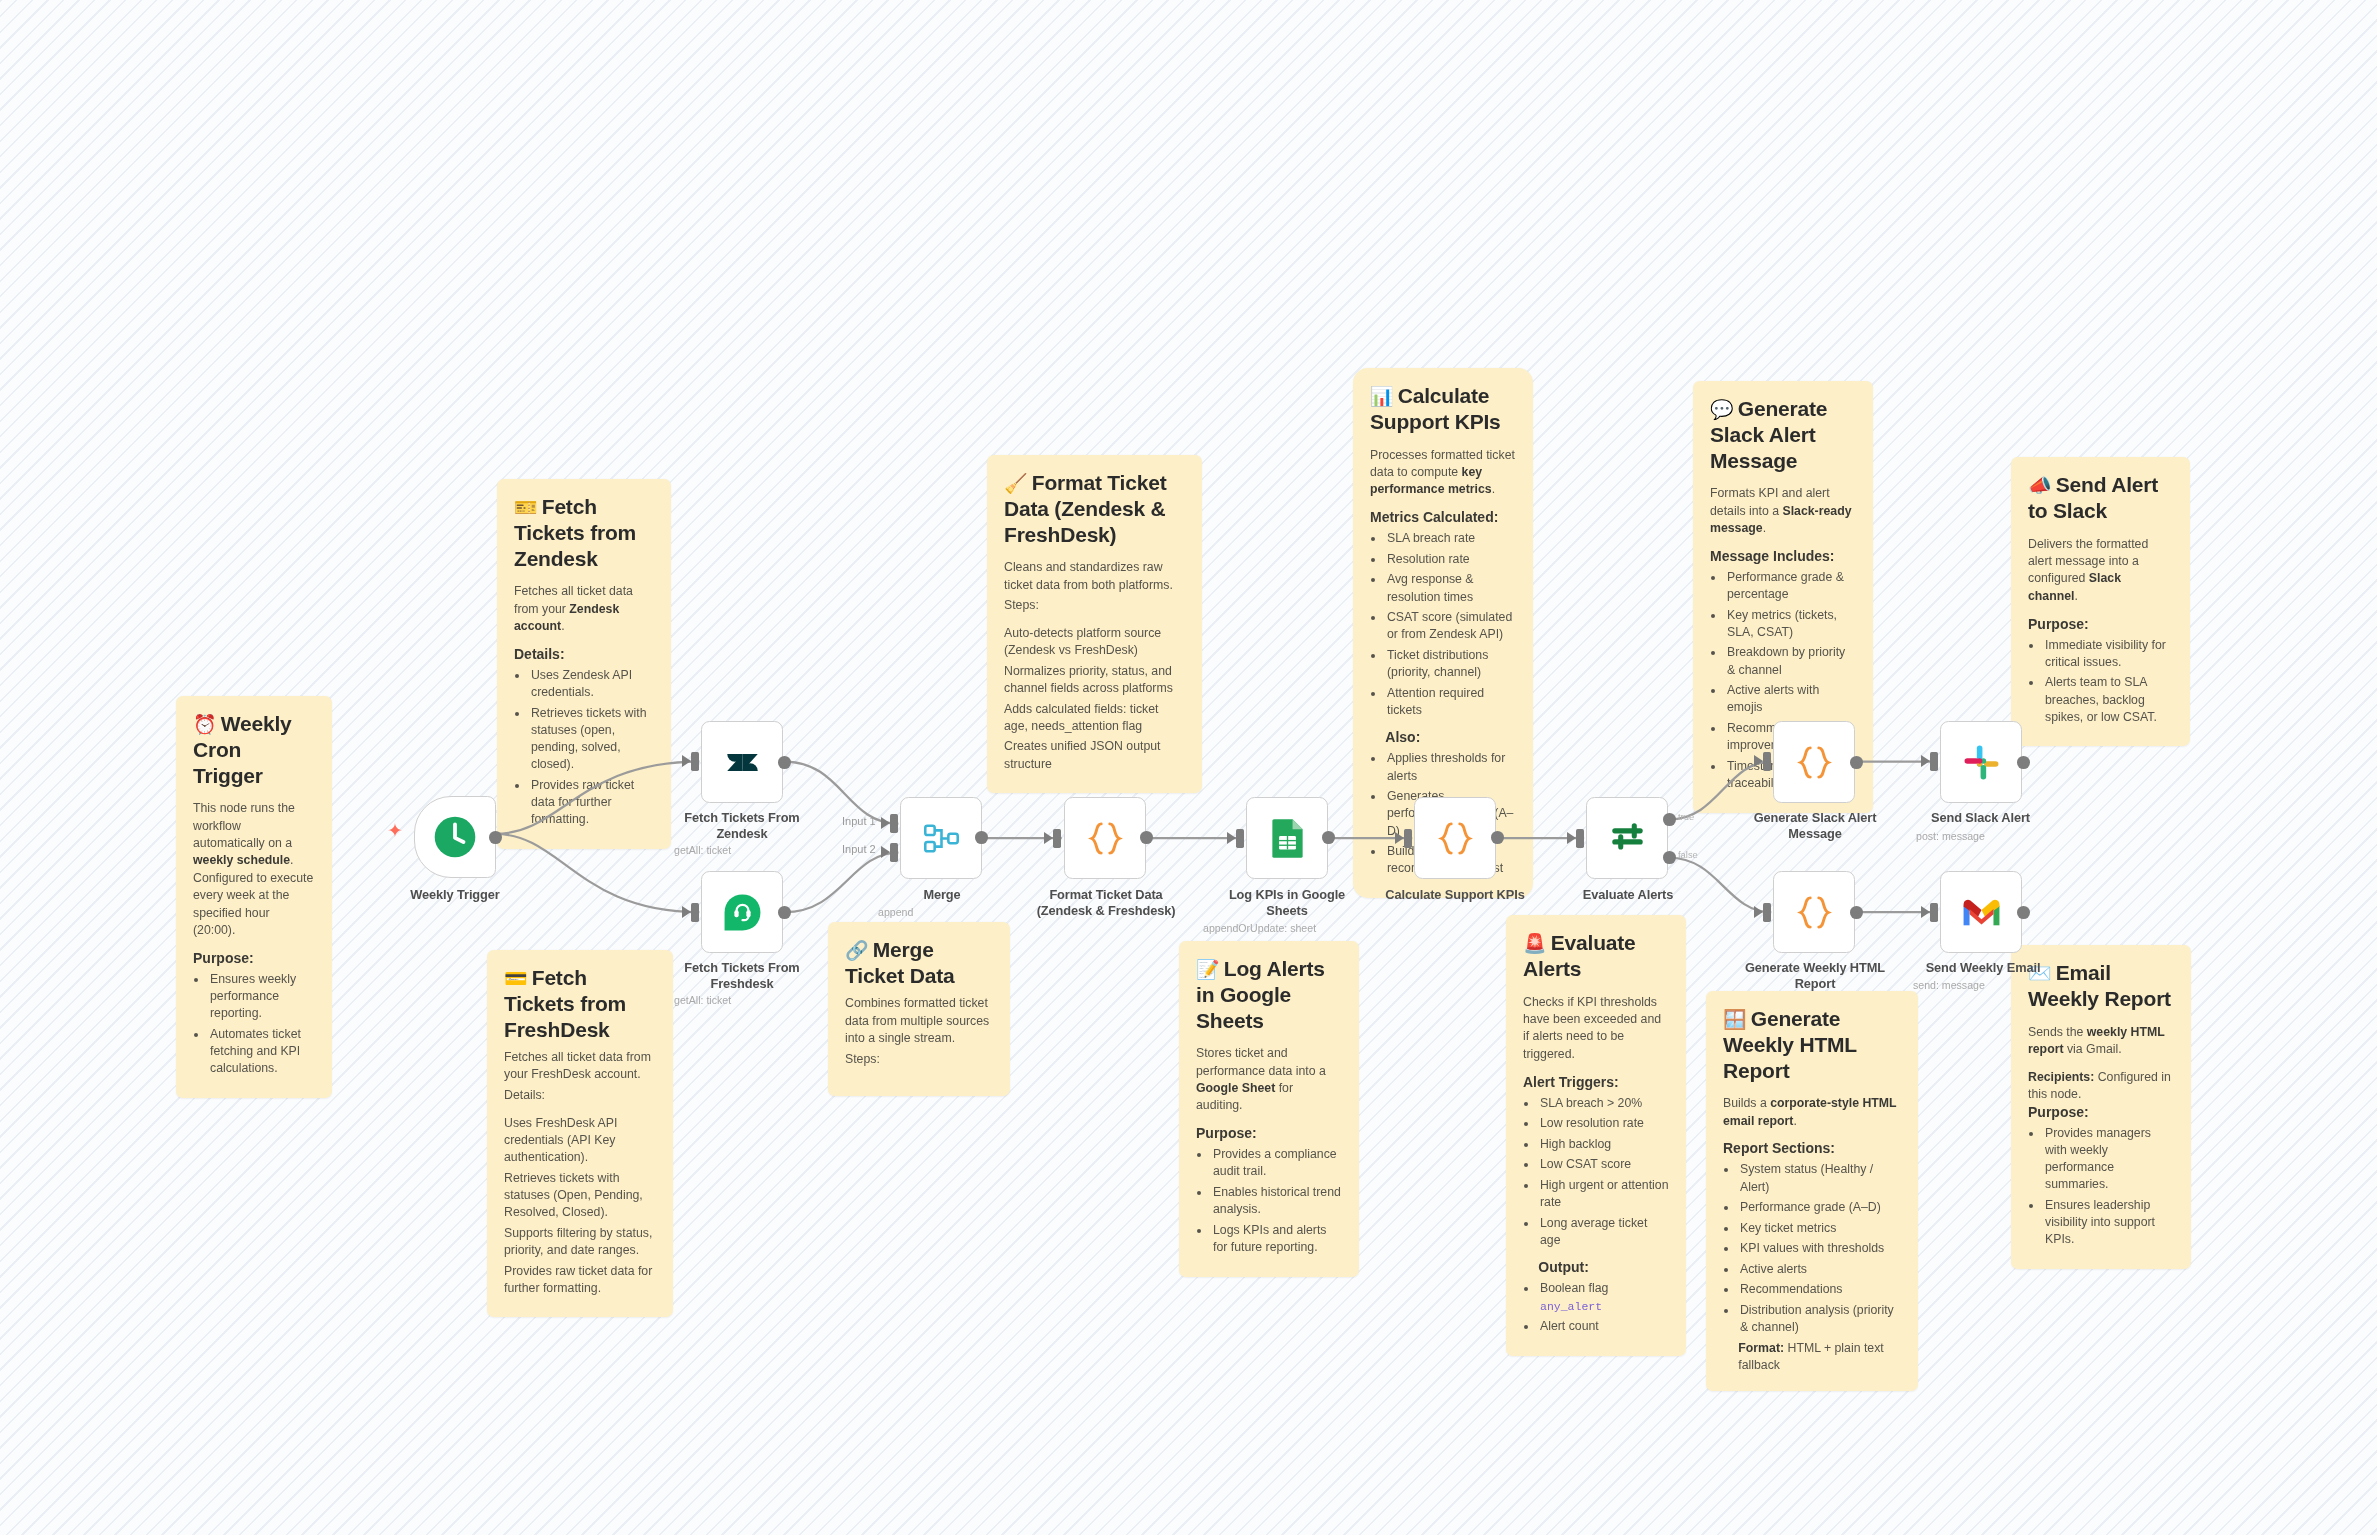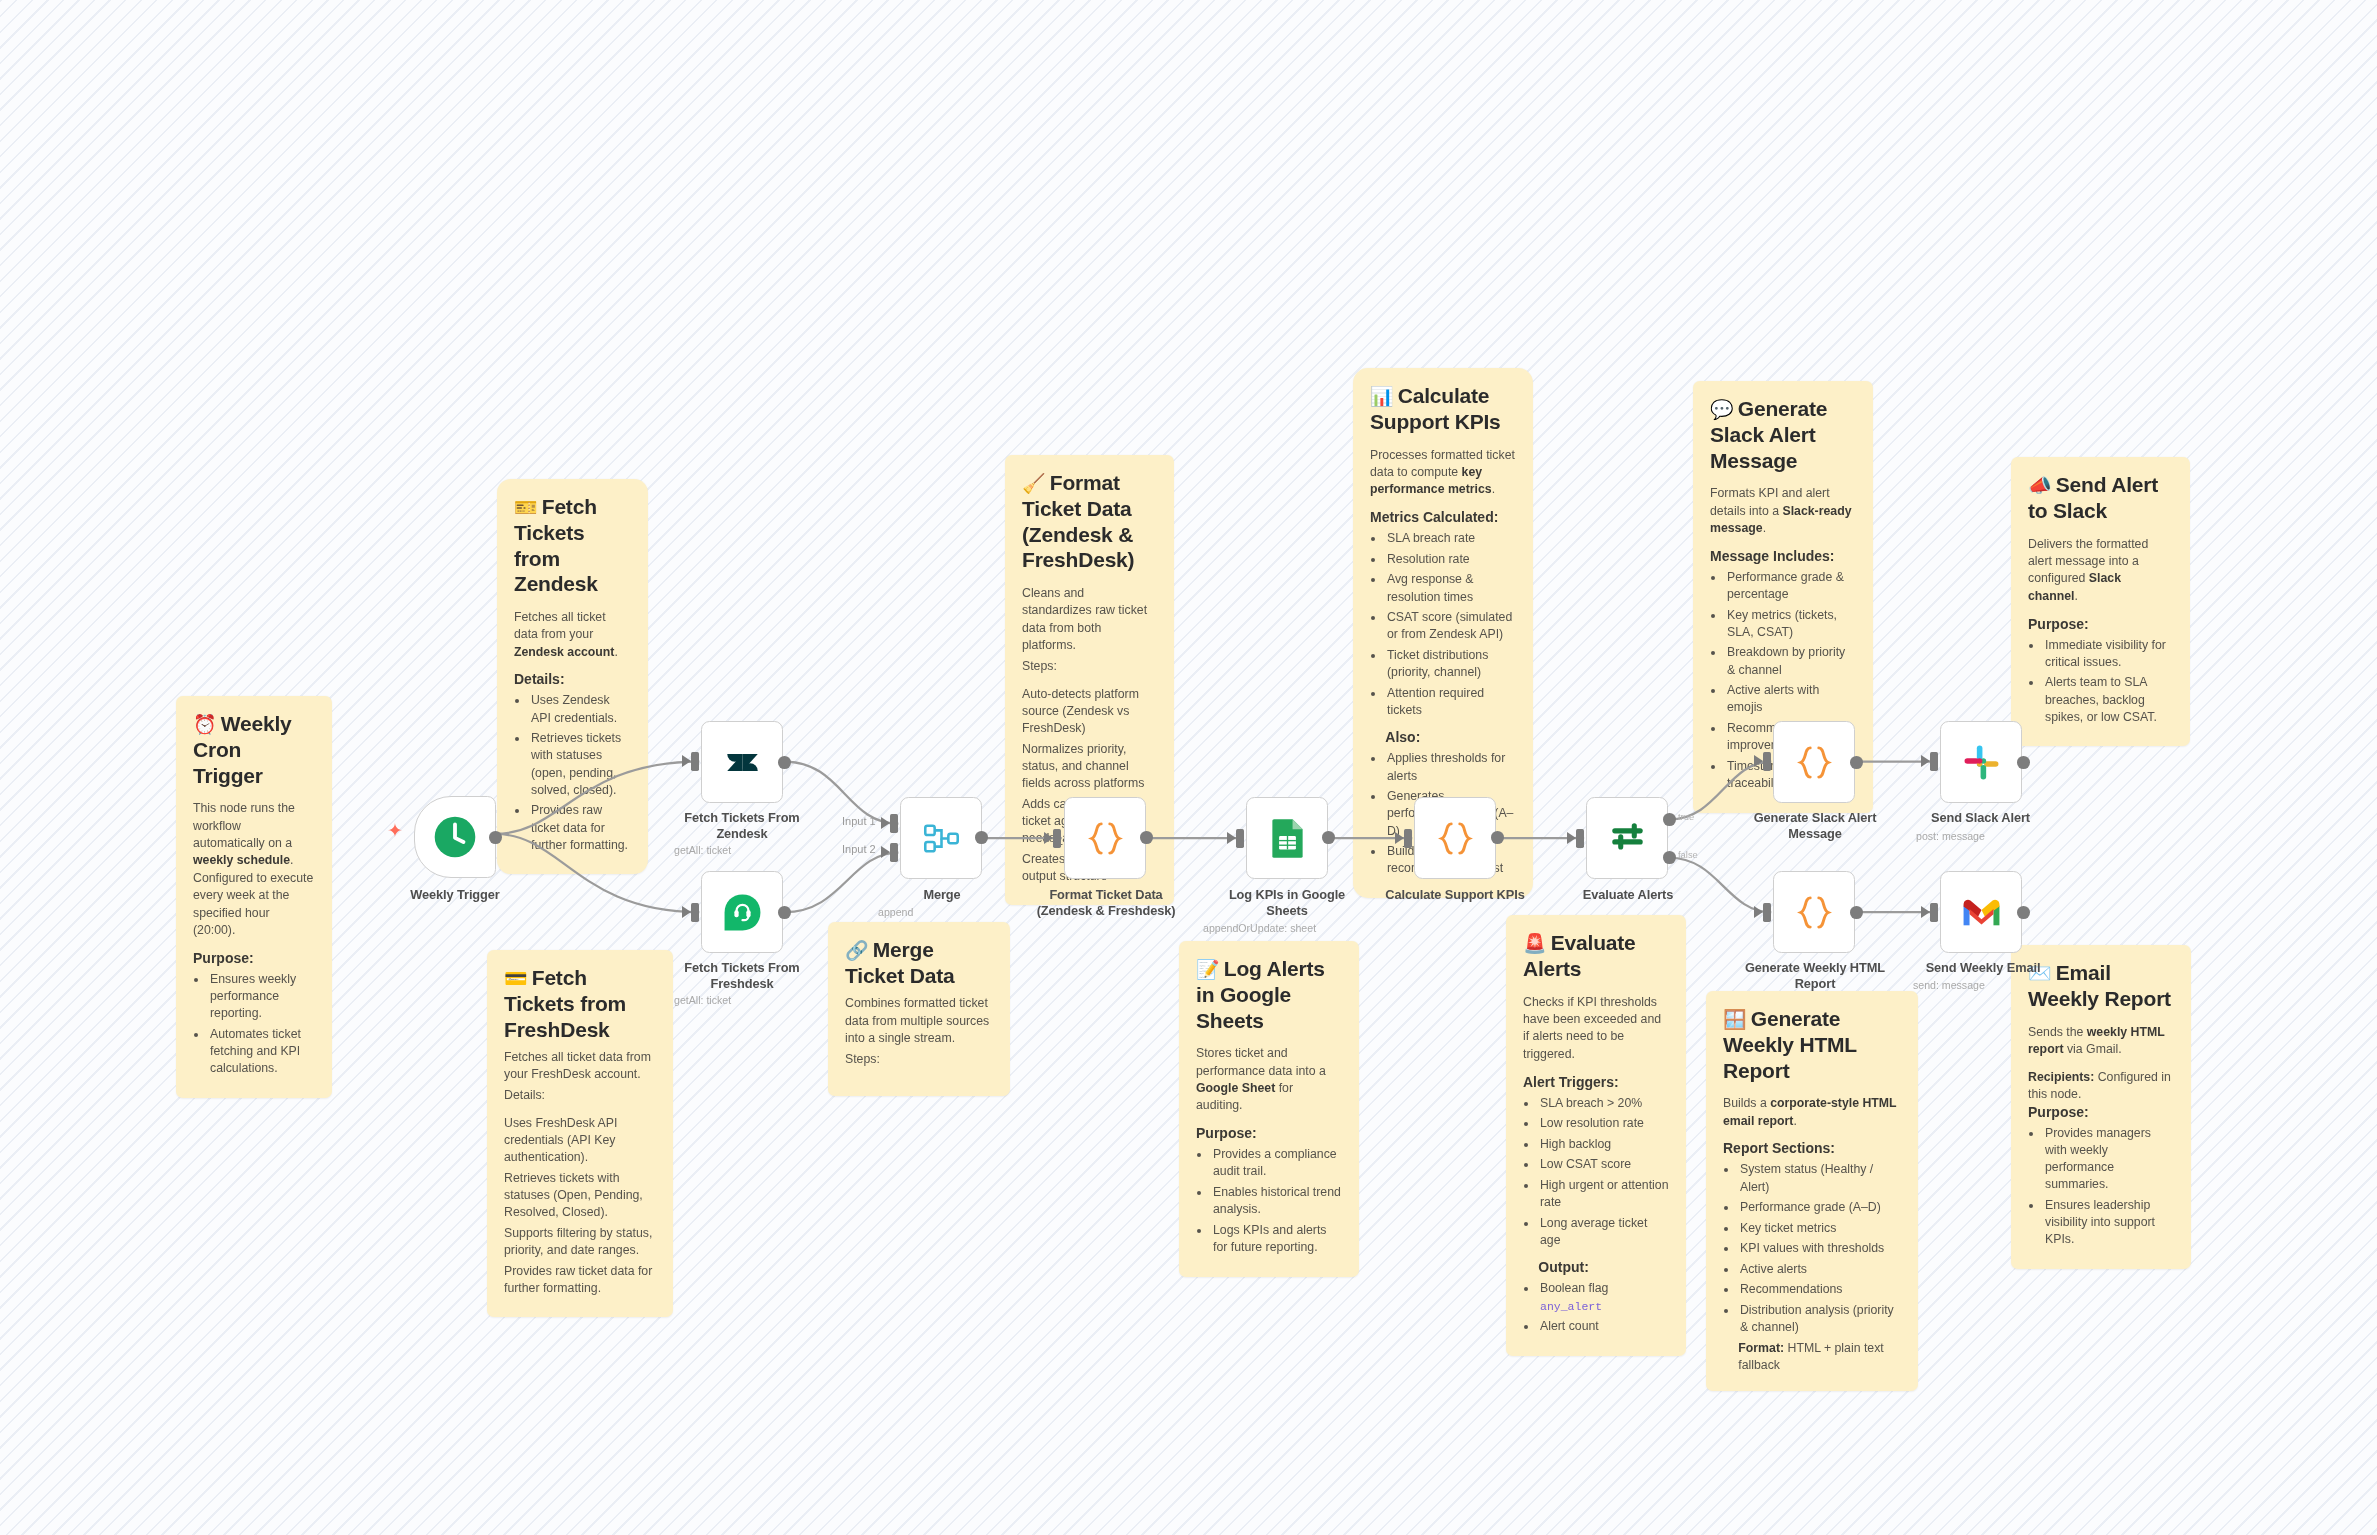--- a/index.html
+++ b/index.html
@@ -187,21 +187,21 @@
       <span class="emo">⏰</span><span>Weekly Cron Trigger</span>
     </h3>
     <p><span>This node runs the workflow automatically on a </span><b>weekly schedule</b><span>.</span><br><span>Configured to execute every week at the specified hour (20:00).</span></p>
     <span class="lbl">Purpose:</span>
     <ul>
       <li>Ensures weekly performance reporting.</li>
       <li>Automates ticket fetching and KPI calculations.</li>
     </ul>
   </div>
 
-  <div class="note" style="left:497px; top:479px; width:151px;border-radius:14px;">
+  <div class="note" style="left:497px; top:479px; width:174px;">
     <h3>
       <span class="emo">🎫</span><span>Fetch Tickets from Zendesk</span>
     </h3>
     <p><span>Fetches all ticket data from your </span><b>Zendesk account</b><span>.</span></p>
     <span class="lbl">Details:</span>
     <ul>
       <li>Uses Zendesk API credentials.</li>
       <li>Retrieves tickets with statuses (open, pending, solved, closed).</li>
       <li>Provides raw ticket data for further formatting.</li>
     </ul>
@@ -222,21 +222,21 @@
   </div>
 
   <div class="note" style="left:828px; top:922px; width:182px;">
     <h3 style="margin-bottom:6.8px;">
       <span class="emo">🔗</span><span>Merge Ticket Data</span>
     </h3>
     <p class="tight">Combines formatted ticket data from multiple sources into a single stream.</p>
     <p>Steps:</p>
   </div>
 
-  <div class="note" style="left:987px; top:455px; width:169px;margin-left:18px;">
+  <div class="note" style="left:987px; top:455px; width:215px;">
     <h3>
       <span class="emo">🧹</span><span>Format Ticket Data (Zendesk &amp; FreshDesk)</span>
     </h3>
     <p class="tight">Cleans and standardizes raw ticket data from both platforms.</p>
     <p>Steps:</p>
     <ul class="plain">
       <li>Auto-detects platform source (Zendesk vs FreshDesk)</li>
       <li>Normalizes priority, status, and channel fields across platforms</li>
       <li>Adds calculated fields: ticket age, needs_attention flag</li>
       <li>Creates unified JSON output structure</li>

